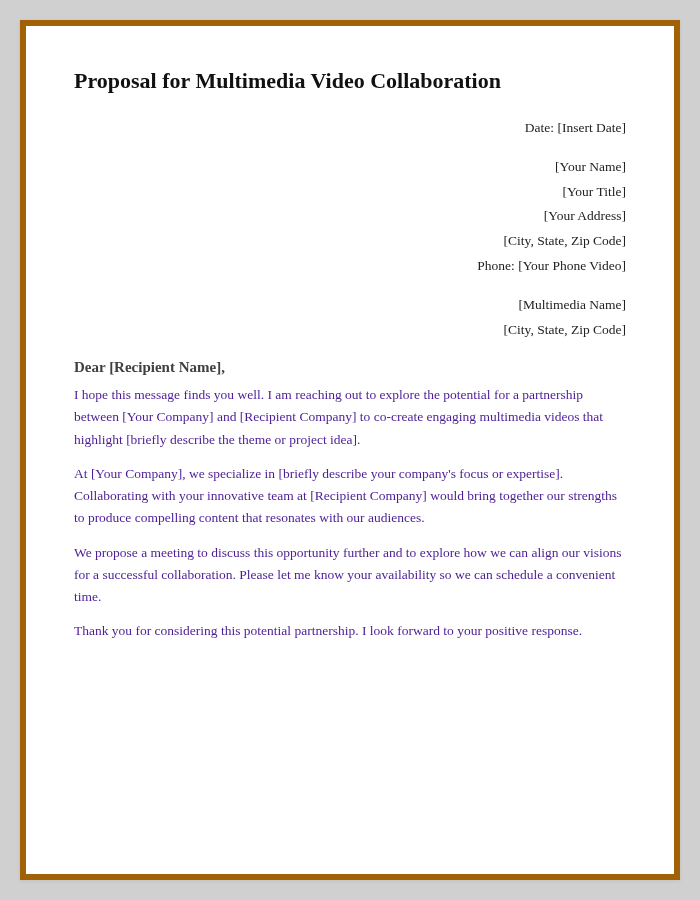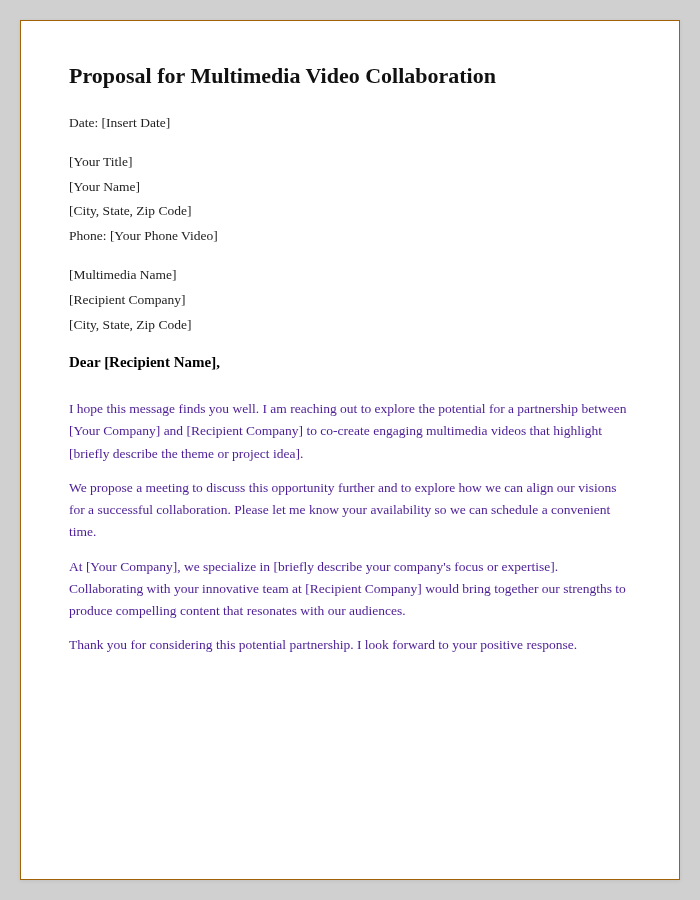--- a/index.html
+++ b/index.html
@@ -17,21 +17,21 @@
       width: 700px;
       font-family: Georgia, 'Times New Roman', serif;
     }
 
     .page-container {
       width: 660px;
       min-height: 860px;
       background: #ffffff;
       margin: 20px auto;
       padding: 40px 48px 40px 48px;
-      border: 1px solid #a16207;
+      border: 6px solid #a16207;
       box-shadow: 0 1px 4px rgba(0,0,0,0.08);
     }
 
     .doc-title {
       font-size: 22px;
       font-weight: 900;
       color: #111111;
       line-height: 1.35;
       margin-bottom: 22px;
       font-family: Georgia, 'Times New Roman', serif;
@@ -40,28 +40,29 @@
     .field-line {
       font-size: 13.5px;
       color: #222222;
       line-height: 1.55;
       margin-bottom: 4px;
       font-family: Georgia, 'Times New Roman', serif;
     }
 
     .section-gap {
       margin-bottom: 18px;
+      text-align: right;
     }
 
     .greeting {
       font-size: 15px;
       font-weight: 900;
-      color: #000000;
+      color: #404040;
       margin-top: 18px;
-      margin-bottom: 27px;
+      margin-bottom: 8px;
       font-family: Georgia, 'Times New Roman', serif;
     }
 
     .body-para {
       font-size: 13.5px;
       color: #4c1d95;
       line-height: 1.65;
       margin-bottom: 12px;
       font-family: Georgia, 'Times New Roman', serif;
     }
@@ -71,32 +72,32 @@
 
 <div class="page-container">
 
   <h1 class="doc-title">Proposal for Multimedia Video Collaboration</h1>
 
   <div class="section-gap">
     <p class="field-line">Date: [Insert Date]</p>
   </div>
 
   <div class="section-gap">
+    <p class="field-line">[Your Name]</p>
     <p class="field-line">[Your Title]</p>
-    <p class="field-line">[Your Name]</p>
+    <p class="field-line">[Your Address]</p>
     <p class="field-line">[City, State, Zip Code]</p>
     <p class="field-line">Phone: [Your Phone Video]</p>
   </div>
 
   <div class="section-gap">
     <p class="field-line">[Multimedia Name]</p>
-    <p class="field-line">[Recipient Company]</p>
     <p class="field-line">[City, State, Zip Code]</p>
   </div>
 
   <p class="greeting">Dear [Recipient Name],</p>
 
   <p class="body-para">I hope this message finds you well. I am reaching out to explore the potential for a partnership between [Your Company] and [Recipient Company] to co-create engaging multimedia videos that highlight [briefly describe the theme or project idea].</p>
+  <p class="body-para">At [Your Company], we specialize in [briefly describe your company's focus or expertise]. Collaborating with your innovative team at [Recipient Company] would bring together our strengths to produce compelling content that resonates with our audiences.</p>
   <p class="body-para">We propose a meeting to discuss this opportunity further and to explore how we can align our visions for a successful collaboration. Please let me know your availability so we can schedule a convenient time.</p>
-  <p class="body-para">At [Your Company], we specialize in [briefly describe your company's focus or expertise]. Collaborating with your innovative team at [Recipient Company] would bring together our strengths to produce compelling content that resonates with our audiences.</p>
   <p class="body-para">Thank you for considering this potential partnership. I look forward to your positive response.</p>
 
 </div>
 
 </body></html>

